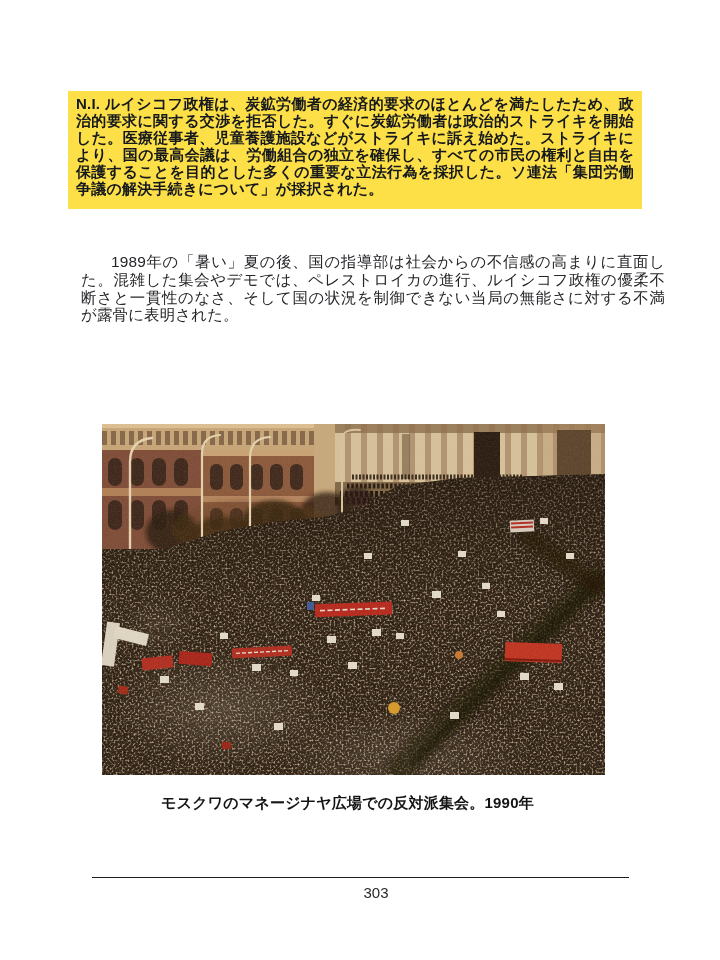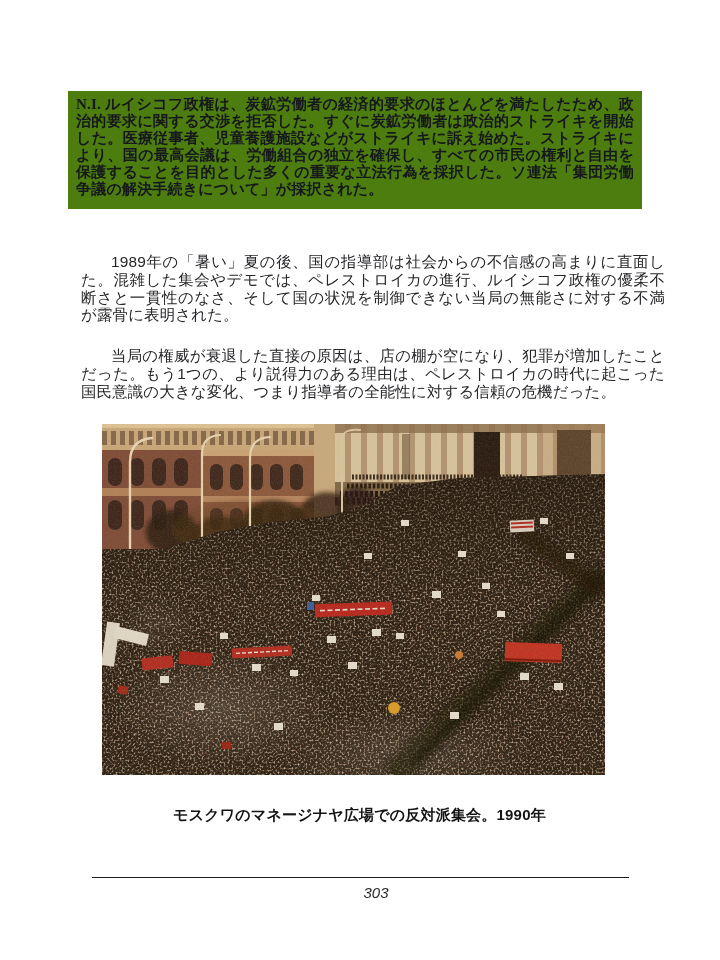--- a/index.html
+++ b/index.html
@@ -29,44 +29,43 @@
   .para-1{top:240px;}
   .para-2{top:334px;}
 
   .photo-frame{
     position:absolute;left:102px;top:424px;width:503px;height:351px;
     overflow:hidden;background:#2a1e14;
   }
   .photo-frame svg{display:block;width:100%;height:100%;}
 
   .photo-caption{
-    position:absolute;left:92px;top:790px;width:503px;margin:16px;
+    position:absolute;left:92px;top:790px;width:503px;margin:4px;
     text-align:center;font-size:15px;font-weight:700;color:#141414;letter-spacing:0.2px;
   }
 
   .footer-rule{
     position:absolute;left:92px;top:877px;width:537px;height:0;
     border:none;border-top:1.5px solid #1c1c1c;margin:0;
   }
   .page-number{
     position:absolute;left:0;top:884px;width:720px;text-align:center;text-indent:32px;
-    font-size:15px;color:#2a2a2a;font-style:italic;
+    font-size:15px;color:#2a2a2a;
   }
 </style>
 </head>
 <body>
 
 <div class="page">
 
-  <section class="highlight-box" style="background-color: #4d7c0f; font-family: Liberation Serif, serif;">
+  <section class="highlight-box" style="background-color: #fde047;">
     <p>N.I. ルイシコフ政権は、炭鉱労働者の経済的要求のほとんどを満たしたため、政治的要求に関する交渉を拒否した。すぐに炭鉱労働者は政治的ストライキを開始した。医療従事者、児童養護施設などがストライキに訴え始めた。ストライキにより、国の最高会議は、労働組合の独立を確保し、すべての市民の権利と自由を保護することを目的とした多くの重要な立法行為を採択した。ソ連法「集団労働争議の解決手続きについて」が採択された。</p>
   </section>
 
   <p class="body-para para-1">1989年の「暑い」夏の後、国の指導部は社会からの不信感の高まりに直面した。混雑した集会やデモでは、ペレストロイカの進行、ルイシコフ政権の優柔不断さと一貫性のなさ、そして国の状況を制御できない当局の無能さに対する不満が露骨に表明された。</p>
-  <p class="body-para para-2">当局の権威が衰退した直接の原因は、店の棚が空になり、犯罪が増加したことだった。もう1つの、より説得力のある理由は、ペレストロイカの時代に起こった国民意識の大きな変化、つまり指導者の全能性に対する信頼の危機だった。</p>
 
   <figure style="margin:0">
     <div class="photo-frame">
       <svg viewBox="0 0 503 351" preserveAspectRatio="none">
         <defs>
           <clipPath id="crowdClip">
             <polygon points="0,125 62,125 115,108 170,98 228,92 258,82 296,62 356,54 503,50 503,351 0,351"></polygon>
           </clipPath>
           <filter id="spTan" x="-2%" y="-2%" width="104%" height="104%">
             <feTurbulence type="fractalNoise" baseFrequency="0.5" numOctaves="2" seed="5" result="n"></feTurbulence>

